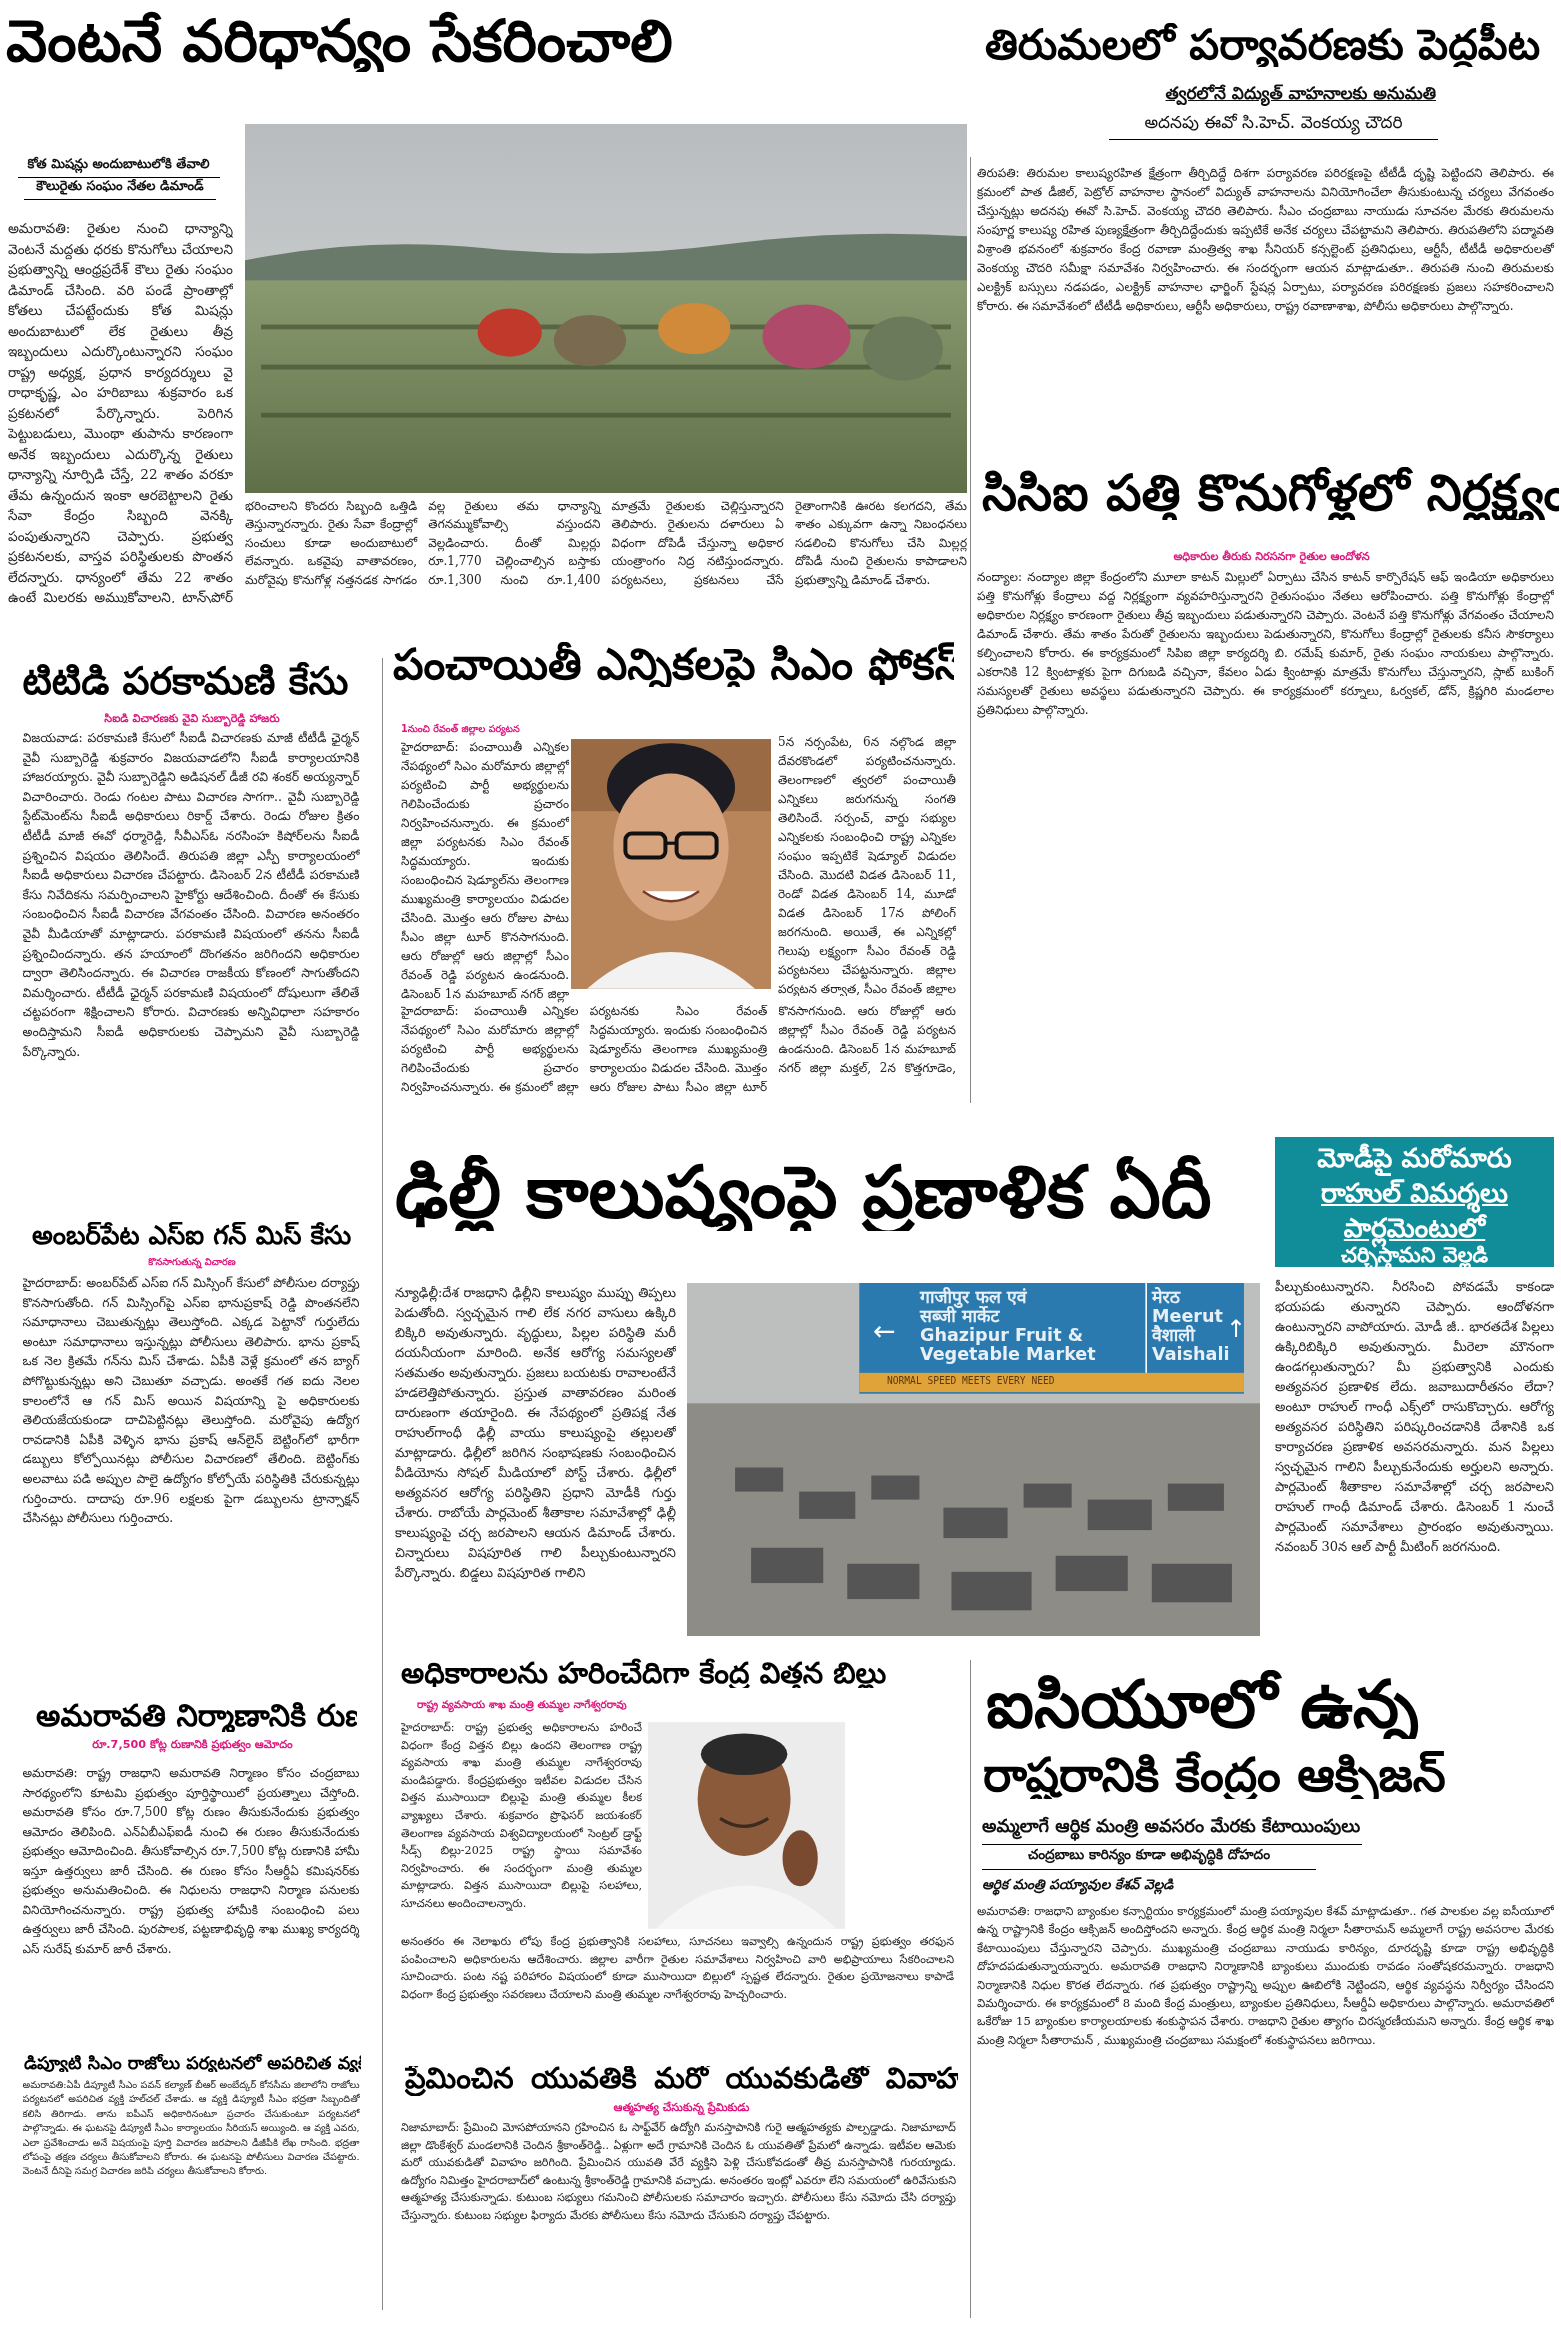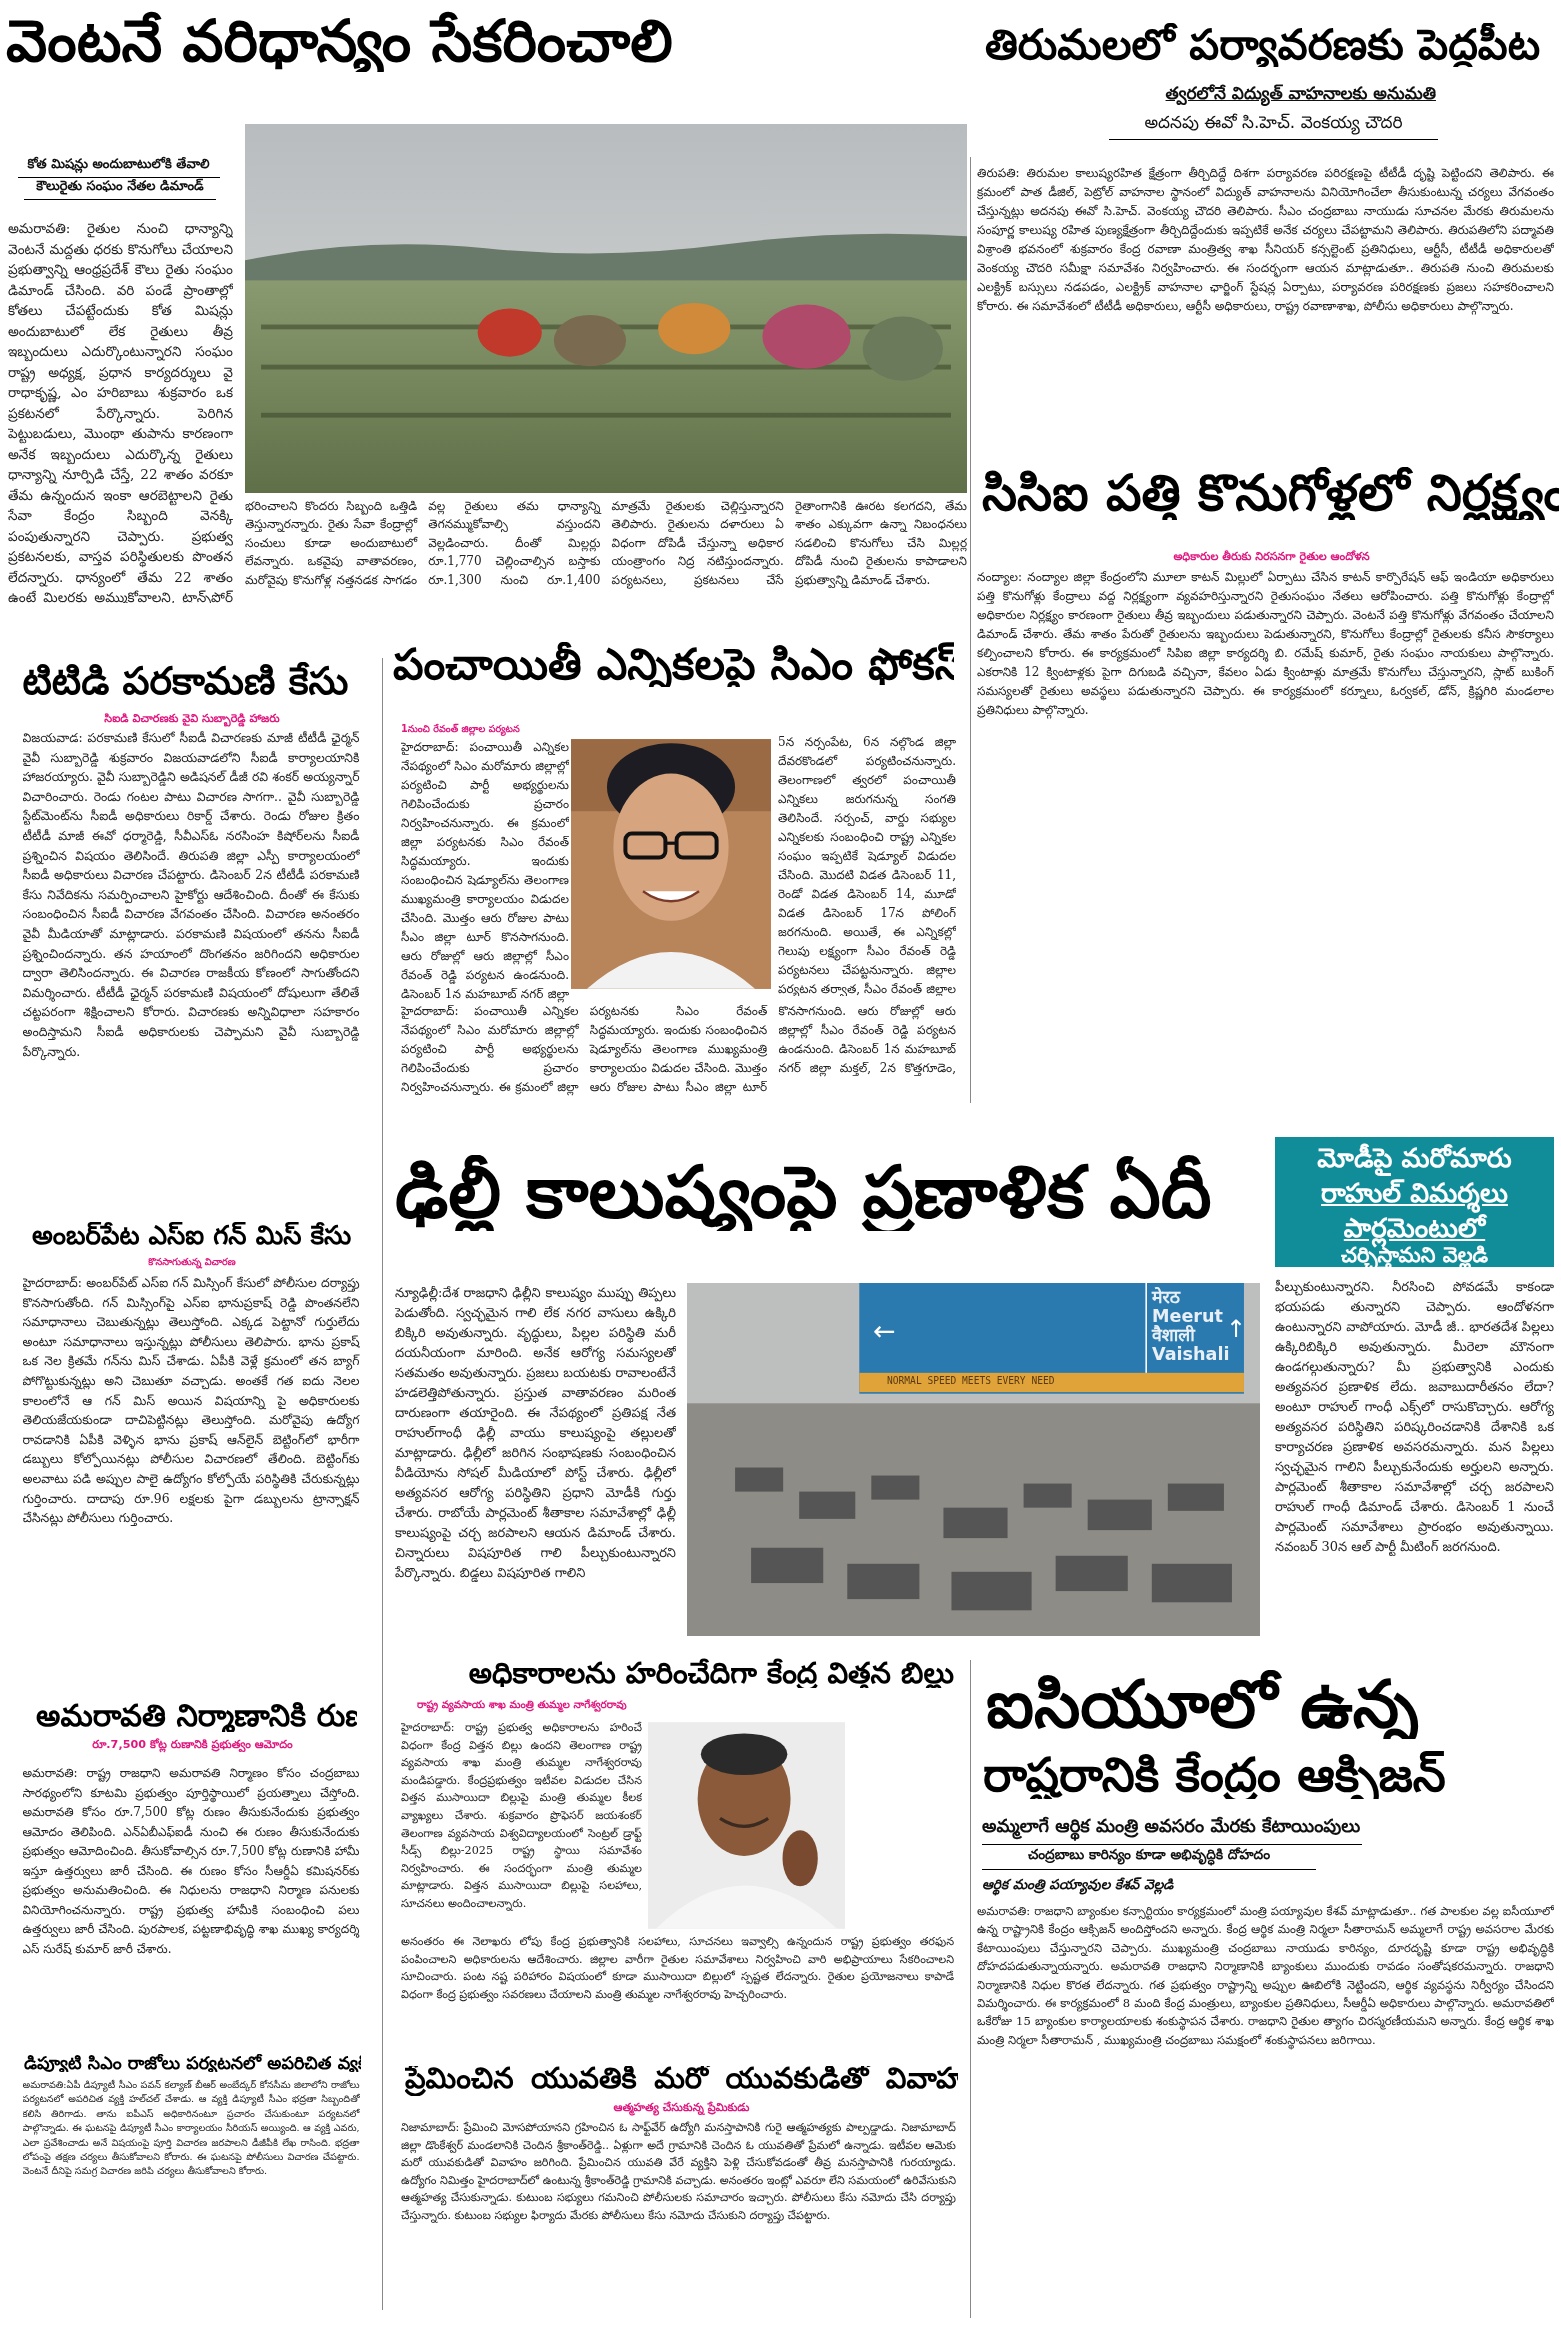--- a/index.html
+++ b/index.html
@@ -116,20 +116,26 @@
         <rect x="80" y="330" width="90" height="44"></rect>
         <rect x="200" y="350" width="90" height="44"></rect>
       <rect x="330" y="360" width="100" height="48"></rect>
         <rect x="460" y="340" width="90" height="44"></rect>
         <rect x="580" y="350" width="100" height="48"></rect>
     </g>
     <rect x="215" y="0" width="480" height="138" fill="#2a7ab0"></rect>
     <rect x="215" y="112" width="480" height="24" fill="#e0a33a"></rect>
     <line x1="573" y1="0" x2="573" y2="112" stroke="#fff" stroke-width="2"></line>
   </svg>
+  <div class="abs" style="left:233px; top:4.8px; width:217px; color:#e8f0f5; font-size:17.6px; line-height:19px; font-weight:bold;">
+    <div>गाजीपुर फल एवं</div>
+    <div>सब्जी मार्केट</div>
+    <div style="font-family:'DejaVu Sans',sans-serif;">Ghazipur Fruit &amp;</div>
+    <div style="font-family:'DejaVu Sans',sans-serif;">Vegetable Market</div>
+  </div>
   <div class="abs" style="left:186px; top:32px; color:#fff; font-size:27px;">←</div>
   <div class="abs" style="left:465px; top:4.8px; width:88px; color:#e8f0f5; font-size:17.6px; line-height:19px; font-weight:bold;">
     <div>मेरठ</div>
     <div>Meerut</div>
     <div>वैशाली</div>
     <div>Vaishali</div>
   </div>
   <div class="abs" style="left:539px; top:32px; color:#fff; font-size:24px;">↑</div>
   <div class="abs" style="left:200px; top:92px; width:329px; font-size:9.6px; color:#5a3a10; font-family:'DejaVu Sans Mono',monospace; white-space:nowrap;">NORMAL SPEED MEETS EVERY NEED</div>
 </div>
@@ -140,21 +146,21 @@
 <div class="abs sub-pink" style="left:112px; top:1256px; width:160px; font-size:9.6px;">కొనసాగుతున్న విచారణ</div>
 <div class="abs body small" style="left:22.5px; top:1273px; width:337px; height:409px; font-size:12.4px; line-height:19.6px;">హైదరాబాద్: అంబర్‌పేట్ ఎస్ఐ గన్ మిస్సింగ్ కేసులో పోలీసుల దర్యాప్తు కొనసాగుతోంది. గన్ మిస్సింగ్‌పై ఎస్ఐ భానుప్రకాష్ రెడ్డి పొంతనలేని సమాధానాలు చెబుతున్నట్లు తెలుస్తోంది. ఎక్కడ పెట్టానో గుర్తులేదు అంటూ సమాధానాలు ఇస్తున్నట్లు పోలీసులు తెలిపారు. భాను ప్రకాష్ ఒక నెల క్రితమే గన్‌ను మిస్ చేశాడు. ఏపీకి వెళ్లే క్రమంలో తన బ్యాగ్ పోగొట్టుకున్నట్లు అని చెబుతూ వచ్చాడు. అంతకే గత ఐదు నెలల కాలంలోనే ఆ గన్ మిస్ అయిన విషయాన్ని పై అధికారులకు తెలియజేయకుండా దాచిపెట్టినట్లు తెలుస్తోంది. మరోవైపు ఉద్యోగ రావడానికి ఏపీకి వెళ్ళిన భాను ప్రకాష్ ఆన్‌లైన్ బెట్టింగ్‌లో భారీగా డబ్బులు కోల్పోయినట్లు పోలీసుల విచారణలో తేలింది. బెట్టింగ్‌కు అలవాటు పడి అప్పుల పాలై ఉద్యోగం కోల్పోయే పరిస్థితికి చేరుకున్నట్లు గుర్తించారు. దాదాపు రూ.96 లక్షలకు పైగా డబ్బులను ట్రాన్సాక్షన్ చేసినట్లు పోలీసులు గుర్తించారు.</div>
 
 <div class="abs hl" style="left:36px; top:1700px; width:321px; font-size:30.5px;">అమరావతి నిర్మాణానికి రుణం</div>
 <div class="abs sub-pink" style="left:72px; top:1738px; width:241px; font-size:11.2px;">రూ.7,500 కోట్ల రుణానికి ప్రభుత్వం ఆమోదం</div>
 <div class="abs body small" style="left:22.5px; top:1764px; width:337px; height:273px; font-size:12px; line-height:19.5px;">అమరావతి: రాష్ట్ర రాజధాని అమరావతి నిర్మాణం కోసం చంద్రబాబు సార‌థ్యంలోని కూటమి ప్రభుత్వం పూర్తిస్థాయిలో ప్రయత్నాలు చేస్తోంది. అమరావతి కోసం రూ.7,500 కోట్ల రుణం తీసుకునేందుకు ప్రభుత్వం ఆమోదం తెలిపింది. ఎన్‌ఏబీఎఫ్‌ఐడీ నుంచి ఈ రుణం తీసుకునేందుకు ప్రభుత్వం ఆమోదించింది. తీసుకోవాల్సిన రూ.7,500 కోట్ల రుణానికి హామీ ఇస్తూ ఉత్తర్వులు జారీ చేసింది. ఈ రుణం కోసం సీఆర్డీఏ కమిషనర్‌కు ప్రభుత్వం అనుమతించింది. ఈ నిధులను రాజధాని నిర్మాణ పనులకు వినియోగించనున్నారు. రాష్ట్ర ప్రభుత్వ హామీకి సంబంధించి పలు ఉత్తర్వులు జారీ చేసింది. పురపాలక, పట్టణాభివృద్ధి శాఖ ముఖ్య కార్యదర్శి ఎస్ సురేష్ కుమార్ జారీ చేశారు.</div>
 
 <div class="abs hl" style="left:24px; top:2054px; width:337px; font-size:17.6px; font-weight:bold;">డిప్యూటి సిఎం రాజోలు పర్యటనలో అపరిచిత వ్యక్తి</div>
 <div class="abs body small" style="left:22.5px; top:2078px; width:337px; height:241px; font-size:9.6px; line-height:14.4px;">అమరావతి:ఏపీ డిప్యూటీ సీఎం పవన్ కల్యాణ్ బీఆర్ అంబేద్కర్ కోనసీమ జిలాలోని రాజోలు పర్యటనలో అపరిచిత వ్యక్తి హల్‌చల్ చేశాడు. ఆ వ్యక్తి డిప్యూటీ సీఎం భద్రతా సిబ్బందితో కలిసి తిరిగాడు. తాను ఐపీఎస్ అధికారినంటూ ప్రచారం చేసుకుంటూ పర్యటనలో పాల్గొన్నాడు. ఈ ఘటనపై డిప్యూటీ సీఎం కార్యాలయం సీరియస్ అయ్యింది. ఆ వ్యక్తి ఎవరు, ఎలా ప్రవేశించాడు అనే విషయంపై పూర్తి విచారణ జరపాలని డీజీపీకి లేఖ రాసింది. భద్రతా లోపంపై తక్షణ చర్యలు తీసుకోవాలని కోరారు. ఈ ఘటనపై పోలీసులు విచారణ చేపట్టారు. వెంటనే దీనిపై సమగ్ర విచారణ జరిపి చర్యలు తీసుకోవాలని కోరారు.</div>
 
-<div class="abs hl" style="left:401px; top:1658px; width:553px; font-size:29px; font-weight:bold;text-align:right;">అధికారాలను హరించేదిగా కేంద్ర విత్తన బిల్లు</div>
+<div class="abs hl" style="left:401px; top:1658px; width:553px; font-size:29px; font-weight:bold;">అధికారాలను హరించేదిగా కేంద్ర విత్తన బిల్లు</div>
 <div class="abs sub-pink" style="left:417px; top:1698px; width:305px; font-size:10.4px; text-align:left;">రాష్ట్ర వ్యవసాయ శాఖ మంత్రి తుమ్మల నాగేశ్వరరావు</div>
 <div class="abs body small" style="left:401px; top:1719px; width:241px; height:208px; font-size:11.2px; line-height:17.6px;">హైదరాబాద్: రాష్ట్ర ప్రభుత్వ అధికారాలను హరించే విధంగా కేంద్ర విత్తన బిల్లు ఉందని తెలంగాణ రాష్ట్ర వ్యవసాయ శాఖ మంత్రి తుమ్మల నాగేశ్వరరావు మండిపడ్డారు. కేంద్రప్రభుత్వం ఇటీవల విడుదల చేసిన విత్తన ముసాయిదా బిల్లుపై మంత్రి తుమ్మల కీలక వ్యాఖ్యలు చేశారు. శుక్రవారం ప్రొఫెసర్ జయశంకర్ తెలంగాణ వ్యవసాయ విశ్వవిద్యాలయంలో సెంట్రల్ డ్రాఫ్ట్ సీడ్స్ బిల్లు-2025 రాష్ట్ర స్థాయి సమావేశం నిర్వహించారు. ఈ సందర్భంగా మంత్రి తుమ్మల మాట్లాడారు. విత్తన ముసాయిదా బిల్లుపై సలహాలు, సూచనలు అందించాలన్నారు.</div>
 <div class="abs photo" style="left:648px; top:1722px; width:197px; height:207px;">
   <svg width="197" height="207" viewBox="0 0 246 258">
     <rect width="246" height="258" fill="#ececec"></rect>
     <ellipse cx="120" cy="95" rx="58" ry="72" fill="#8a5a3a"></ellipse>
     <ellipse cx="120" cy="40" rx="54" ry="26" fill="#2a2a2a"></ellipse>
     <path d="M90 120 Q120 140 150 120" stroke="#3a2a20" stroke-width="4" fill="none"></path>
     <path d="M10 258 Q120 150 236 258 Z" fill="#f6f6f6"></path>
     <ellipse cx="190" cy="170" rx="22" ry="35" fill="#7a4a30"></ellipse>

